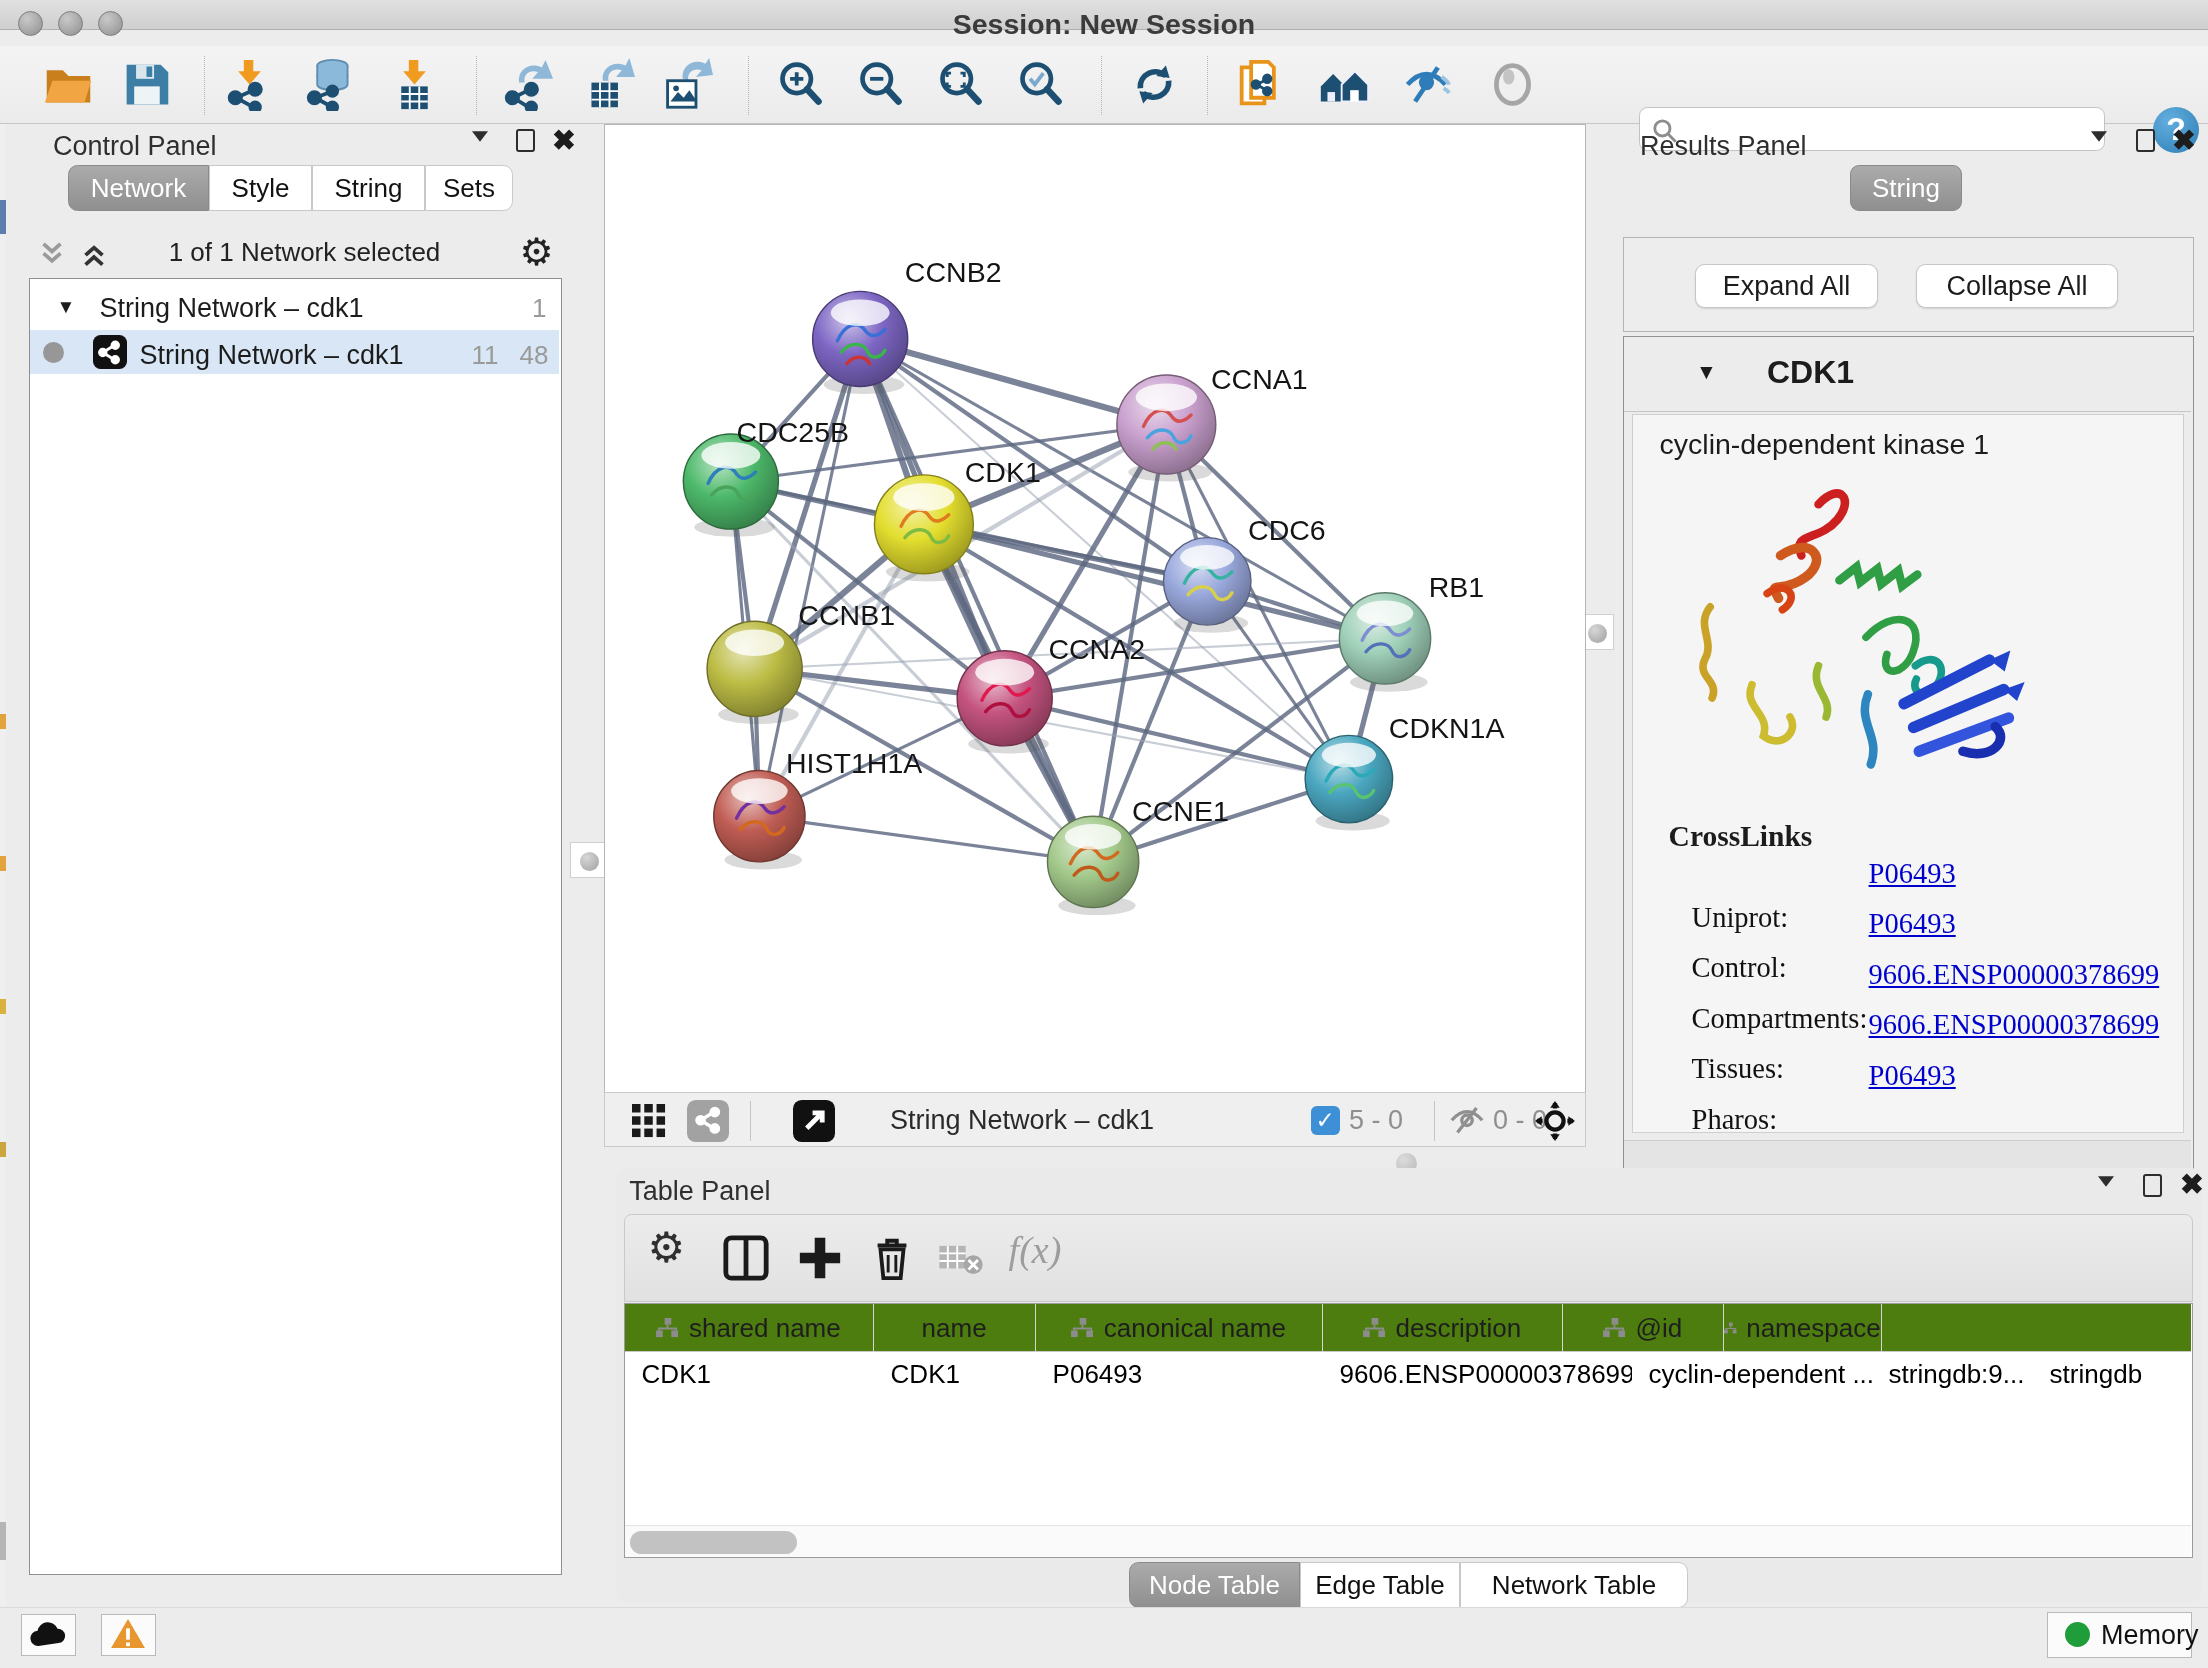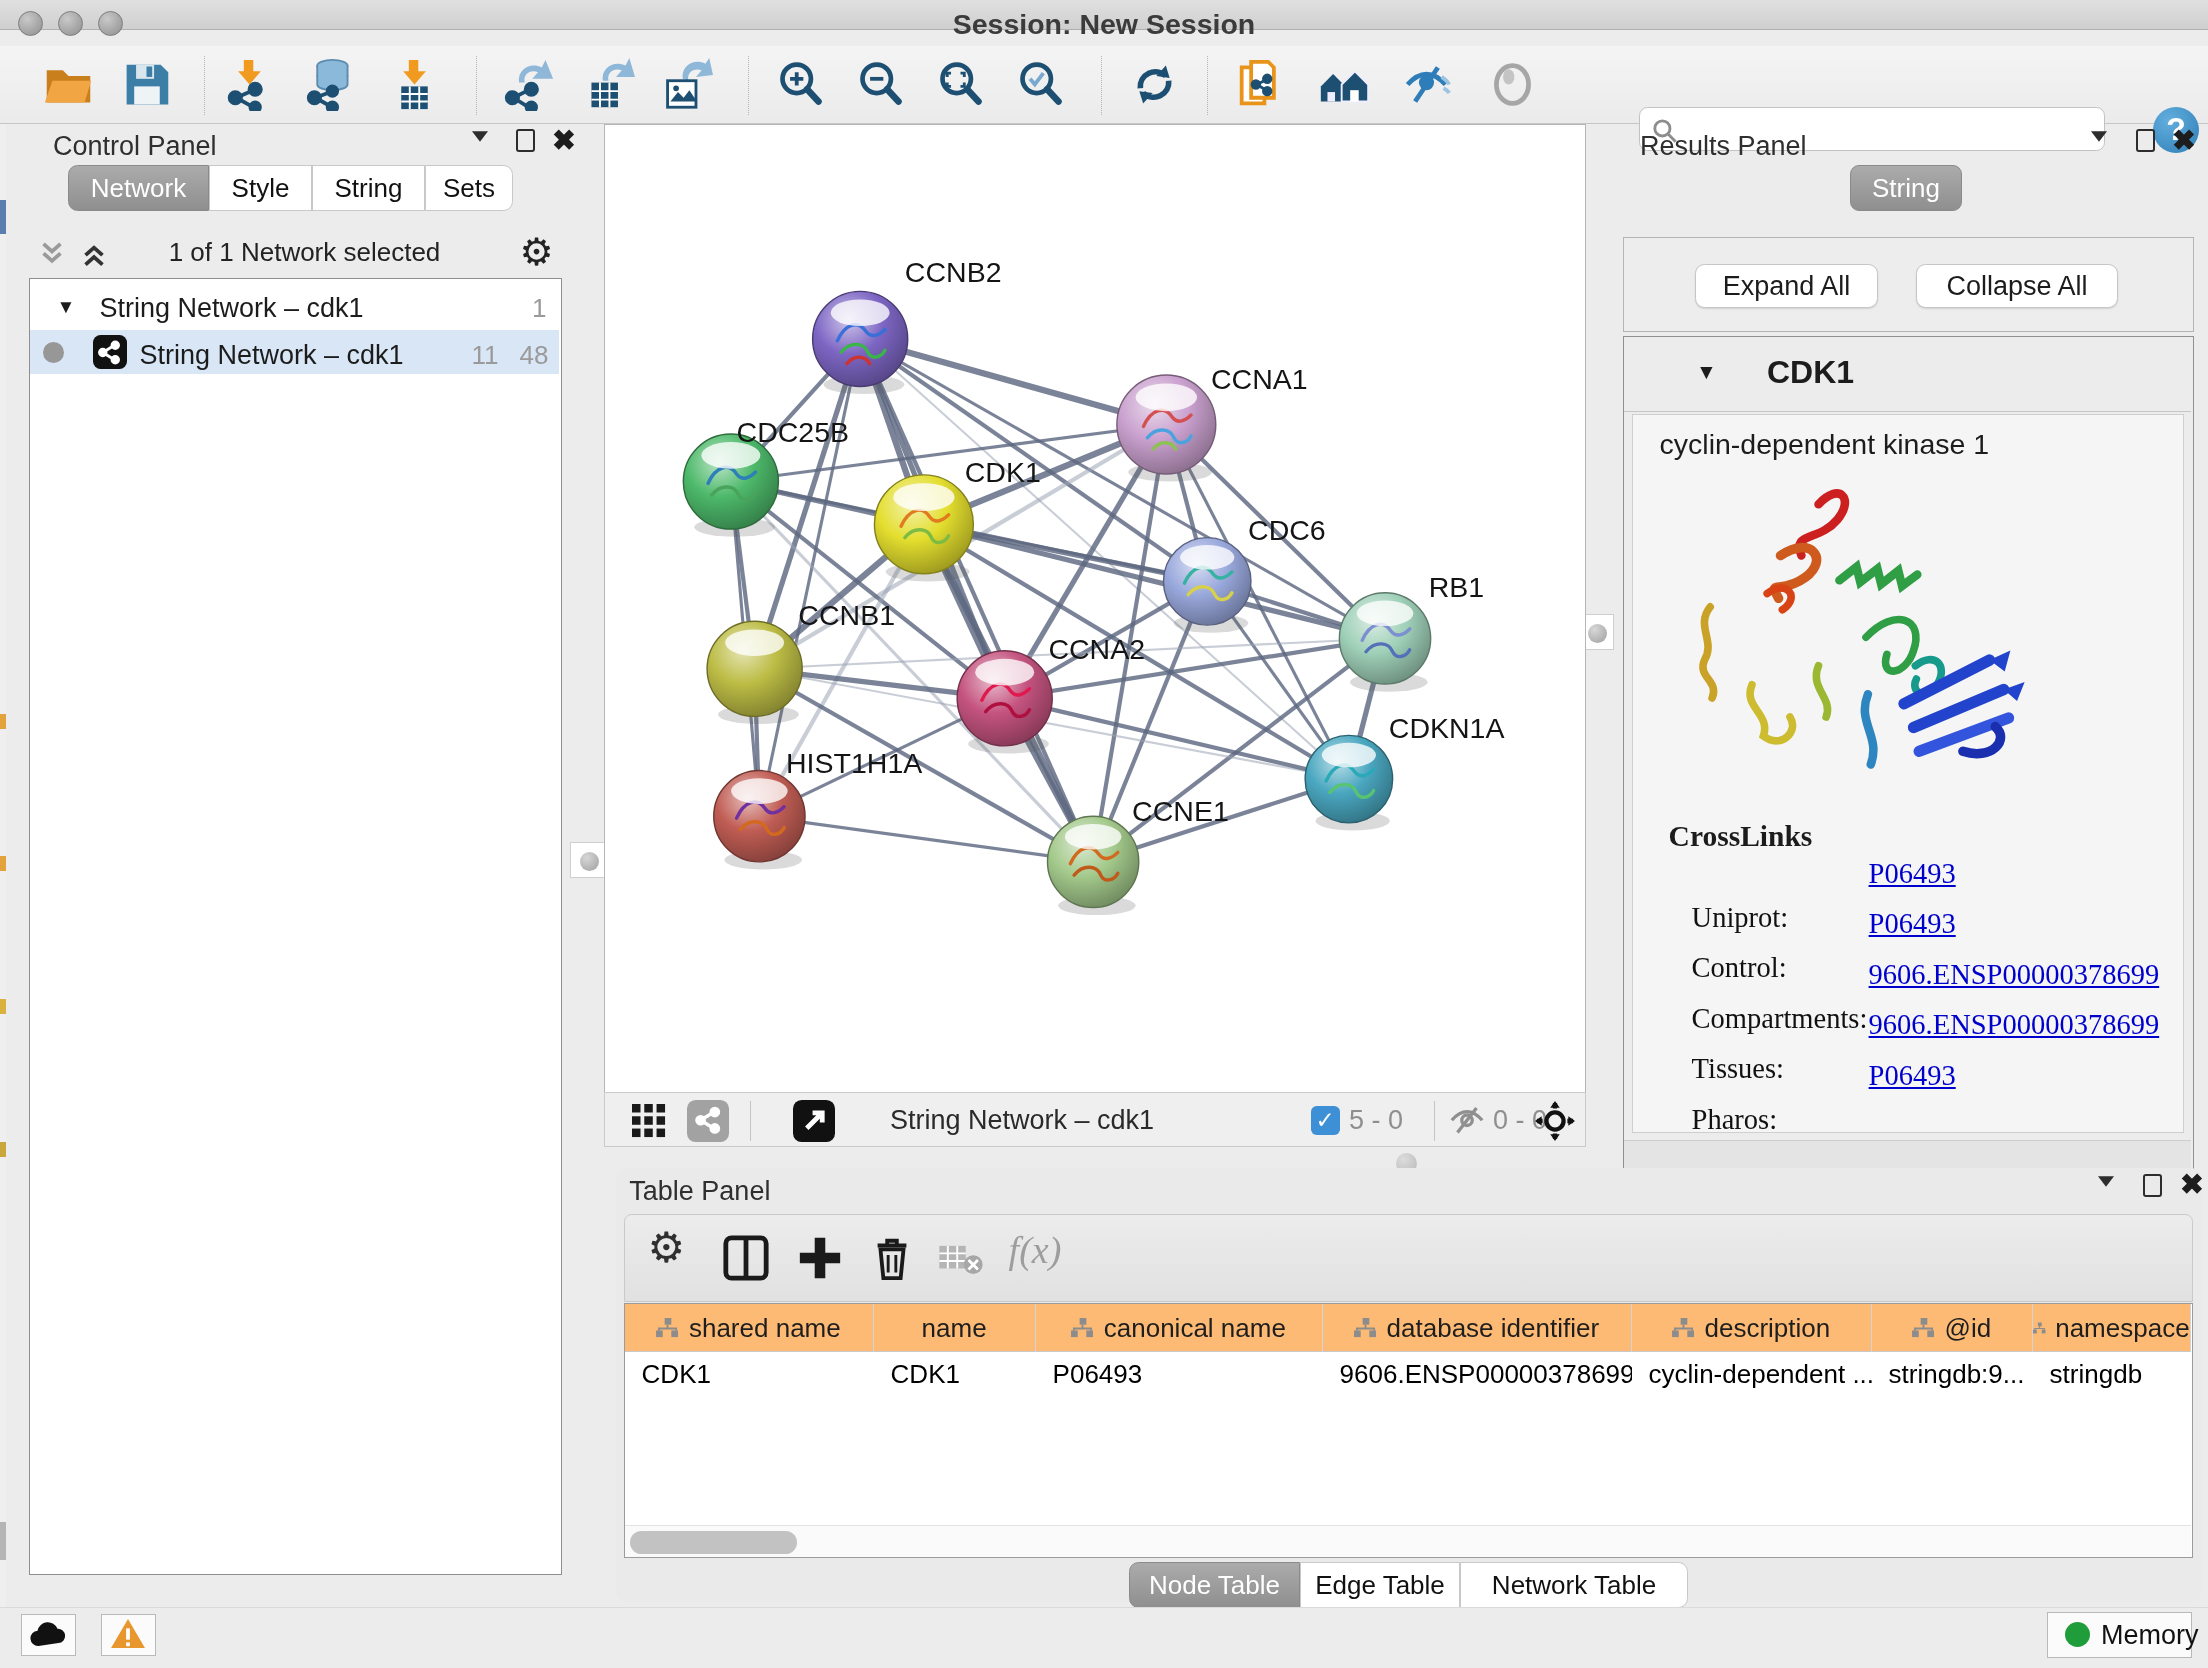--- a/index.html
+++ b/index.html
@@ -76,21 +76,21 @@
   .xlink-row { position:absolute; left:0; width:533px; height:42px; font-size:28.5px; }
   .xlink-label { position:absolute; left:59px; color:#111;margin-top:44px; }
   .xlink-a { position:absolute; left:236px; color:#0000cc; text-decoration:underline; cursor:pointer; }
 
   
   .table-panel { position:absolute; left:616px; top:1168px; width:1585px; height:434px; background:#eaeaea; border-radius:9.5px; }
   .tp-toolbar { position:absolute; left:7.6px; top:46px; width:1569px; height:88px;
     background:linear-gradient(#ececec,#e1e1e1); border:1px solid #c9c9c9; border-radius:7.6px 7.6px 0 0; }
   .tp-ico { position:absolute; top:19px; cursor:pointer; }
   .tbl-box { position:absolute; left:7.6px; top:135px; width:1569px; height:255px; background:#fff; border:1.9px solid #9b9b9b; }
-  .tbl-header { position:absolute; left:0; top:0; height:48px; width:1566px; background:#fdba74; border-bottom:1px solid #c9c9c9; display:flex; }
+  .tbl-header { position:absolute; left:0; top:0; height:48px; width:1566px; background:#4d7c0f; border-bottom:1px solid #c9c9c9; display:flex; }
   .th-cell { height:48px; font-size:26px; color:#1e1e1e; border-right:1px solid #d4d4d4; display:flex; align-items:center; justify-content:center; gap:9.5px; overflow:hidden; white-space:nowrap; }
   .tbl-row { position:absolute; left:0; top:48px; height:44px; width:1566px; display:flex; background:#fff; }
   .td-cell { height:44px; font-size:26px; color:#000; padding-left:17px; display:flex; align-items:center; overflow:hidden; white-space:nowrap; }
   .tbl-scroll { position:absolute; left:0; bottom:0; width:1566px; height:32px; background:#fafafa; border-top:1px solid #e3e3e3; }
   .tbl-thumb { position:absolute; left:5.7px; top:4.8px; width:167px; height:23px; background:#c2c2c2; border-radius:11.4px; cursor:pointer; }
   .tp-tabs { position:absolute; left:0; width:1585px; top:394px; text-align:center; }
 
   
   .statusbar { position:absolute; left:0; top:1607px; width:2208px; height:61px; background:#ececec; border-top:1px solid #dadada; }
   .sb-btn { position:absolute; top:5.7px; width:55px; height:42px; background:#fbfbfb; border:1.9px solid #b9b9b9; cursor:pointer; }
@@ -715,31 +715,20 @@
           <svg width="23" height="21" viewBox="0 0 24 22">
             <g fill="#8c8c8c">
               <rect x="9" y="0" width="7" height="7"></rect>
               <rect x="0" y="13" width="7" height="7"></rect>
               <rect x="16" y="13" width="7" height="7"></rect>
               <path d="M12 7v4M3 13v-2h18v2" stroke="#8c8c8c" stroke-width="2" fill="none"></path>
             </g>
           </svg>
           <span>canonical name</span>
         </div>
-        <div class="th-cell" style="width: 309px;">
-          <svg width="23" height="21" viewBox="0 0 24 22">
-            <g fill="#8c8c8c">
-              <rect x="9" y="0" width="7" height="7"></rect>
-              <rect x="0" y="13" width="7" height="7"></rect>
-              <rect x="16" y="13" width="7" height="7"></rect>
-              <path d="M12 7v4M3 13v-2h18v2" stroke="#8c8c8c" stroke-width="2" fill="none"></path>
-            </g>
-          </svg>
-          <span>database identifier</span>
-        </div>
         <div class="th-cell" style="width: 240px;">
           <svg width="23" height="21" viewBox="0 0 24 22">
             <g fill="#8c8c8c">
               <rect x="9" y="0" width="7" height="7"></rect>
               <rect x="0" y="13" width="7" height="7"></rect>
               <rect x="16" y="13" width="7" height="7"></rect>
               <path d="M12 7v4M3 13v-2h18v2" stroke="#8c8c8c" stroke-width="2" fill="none"></path>
             </g>
           </svg>
           <span>description</span>

